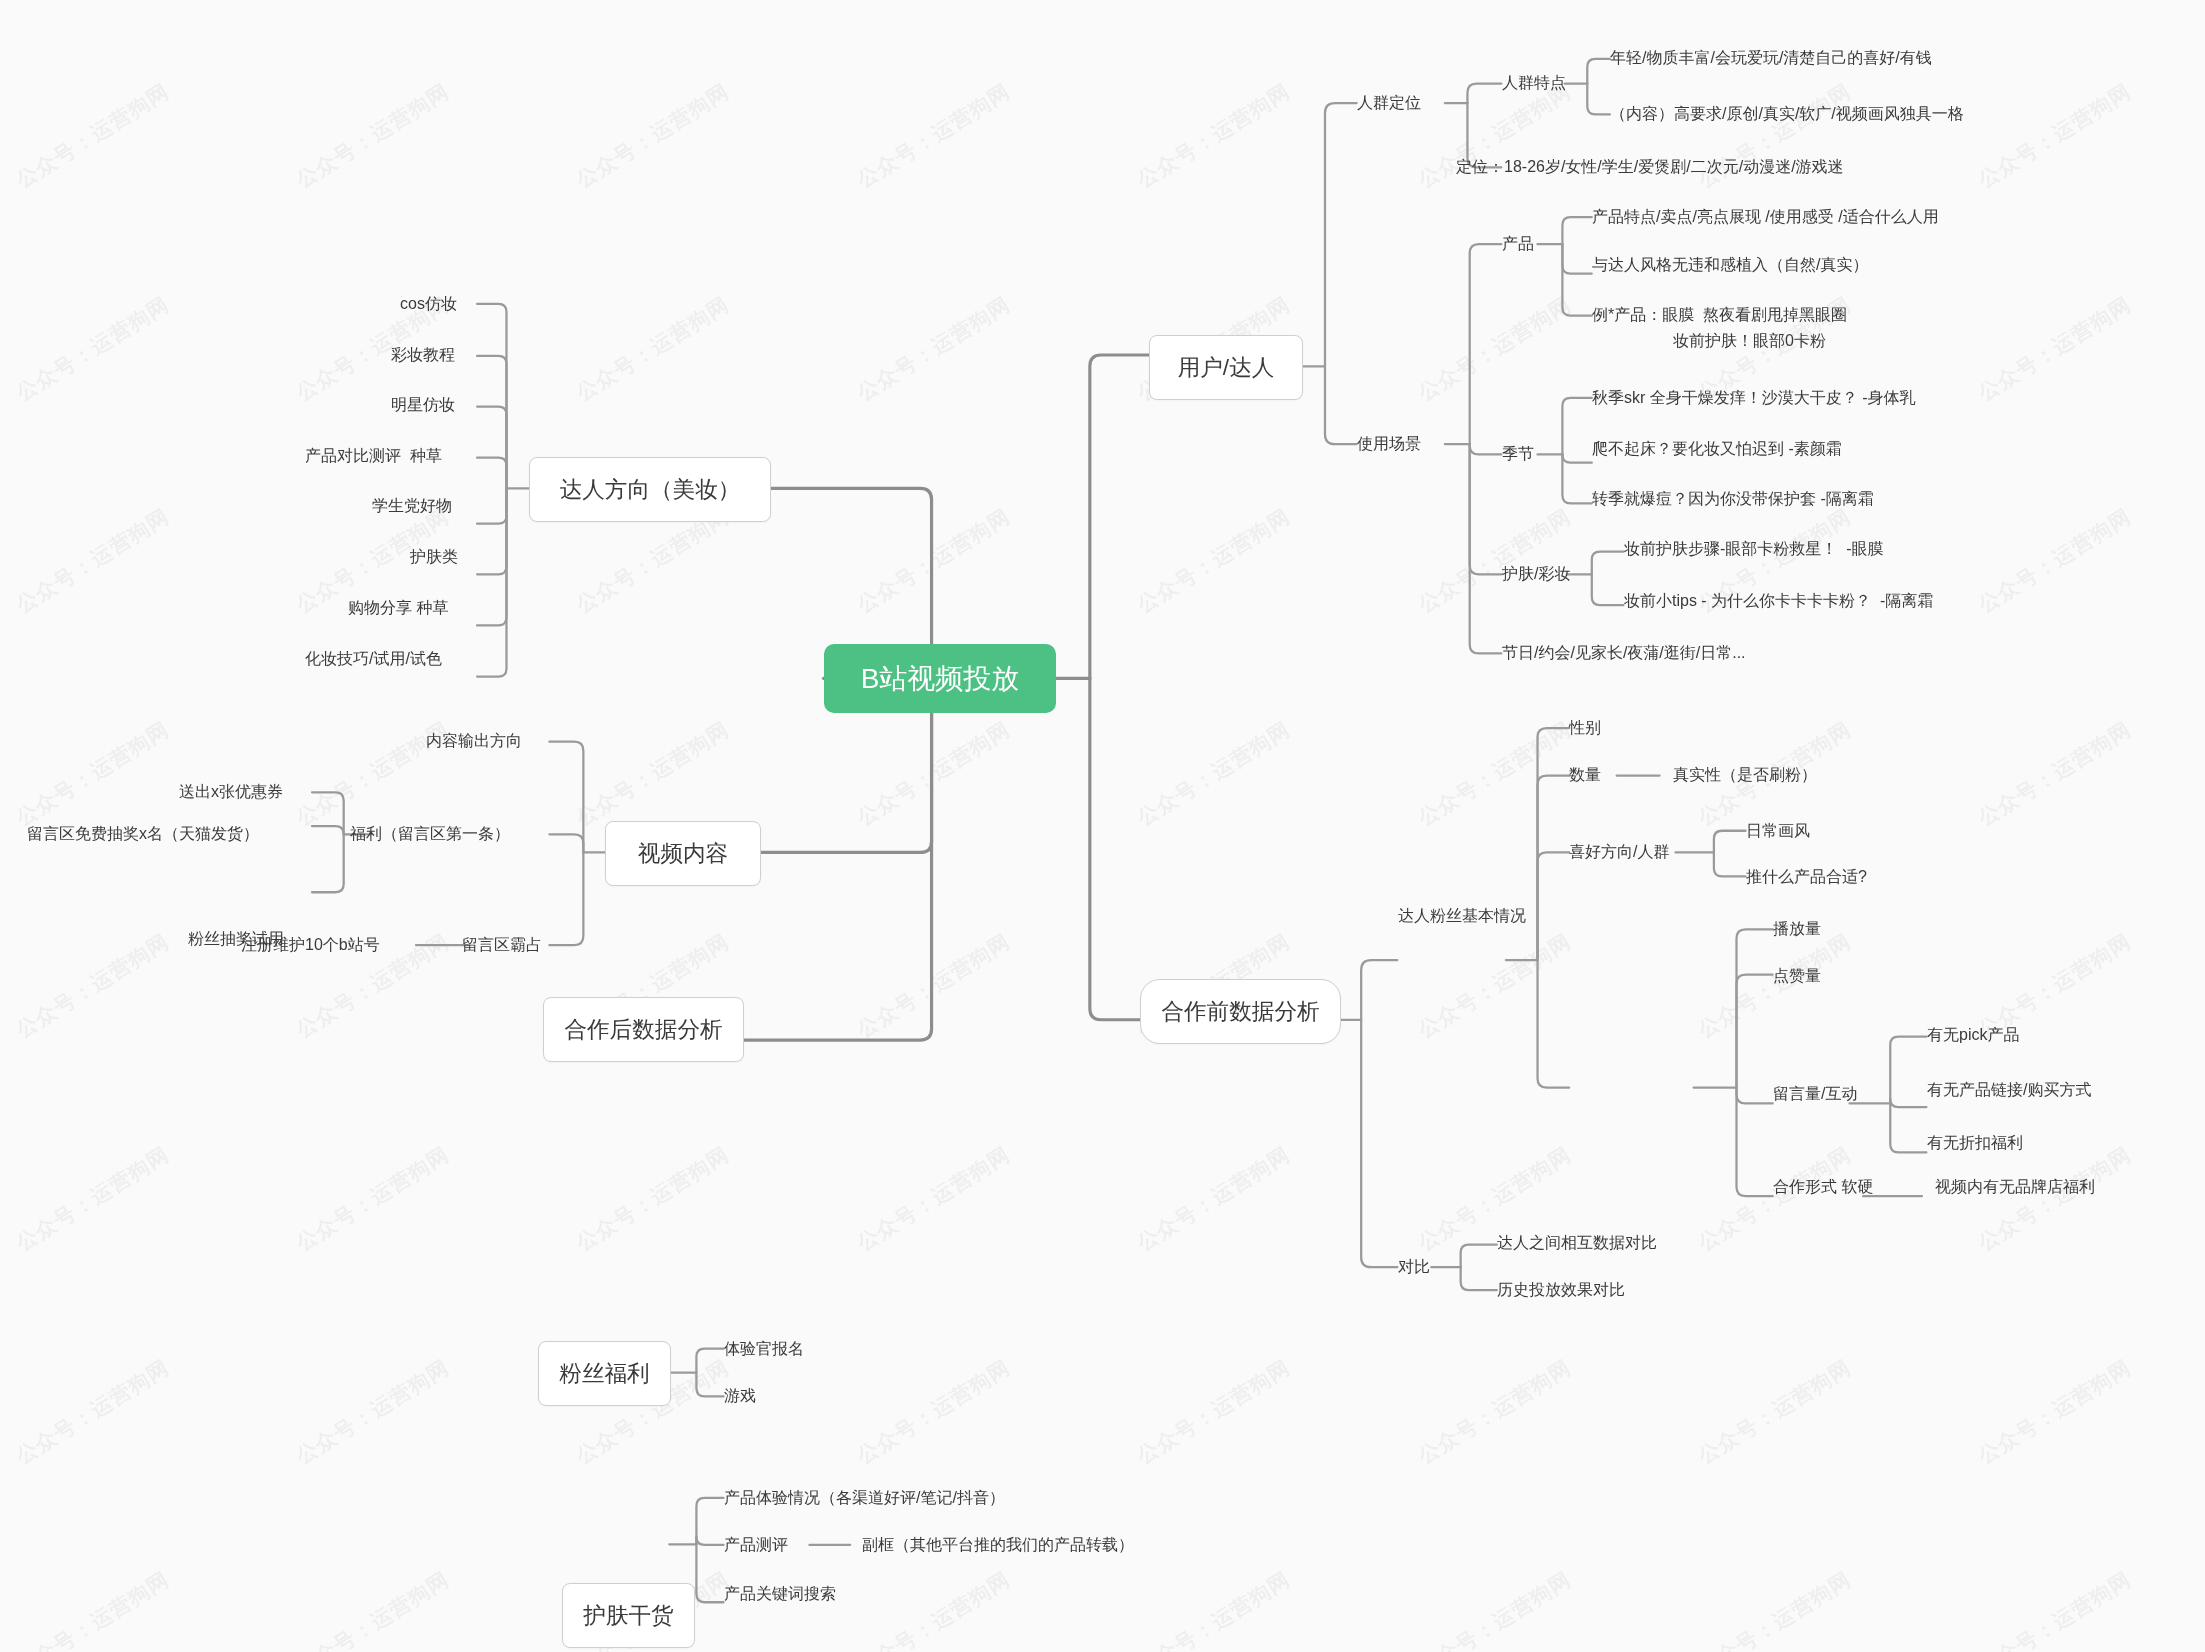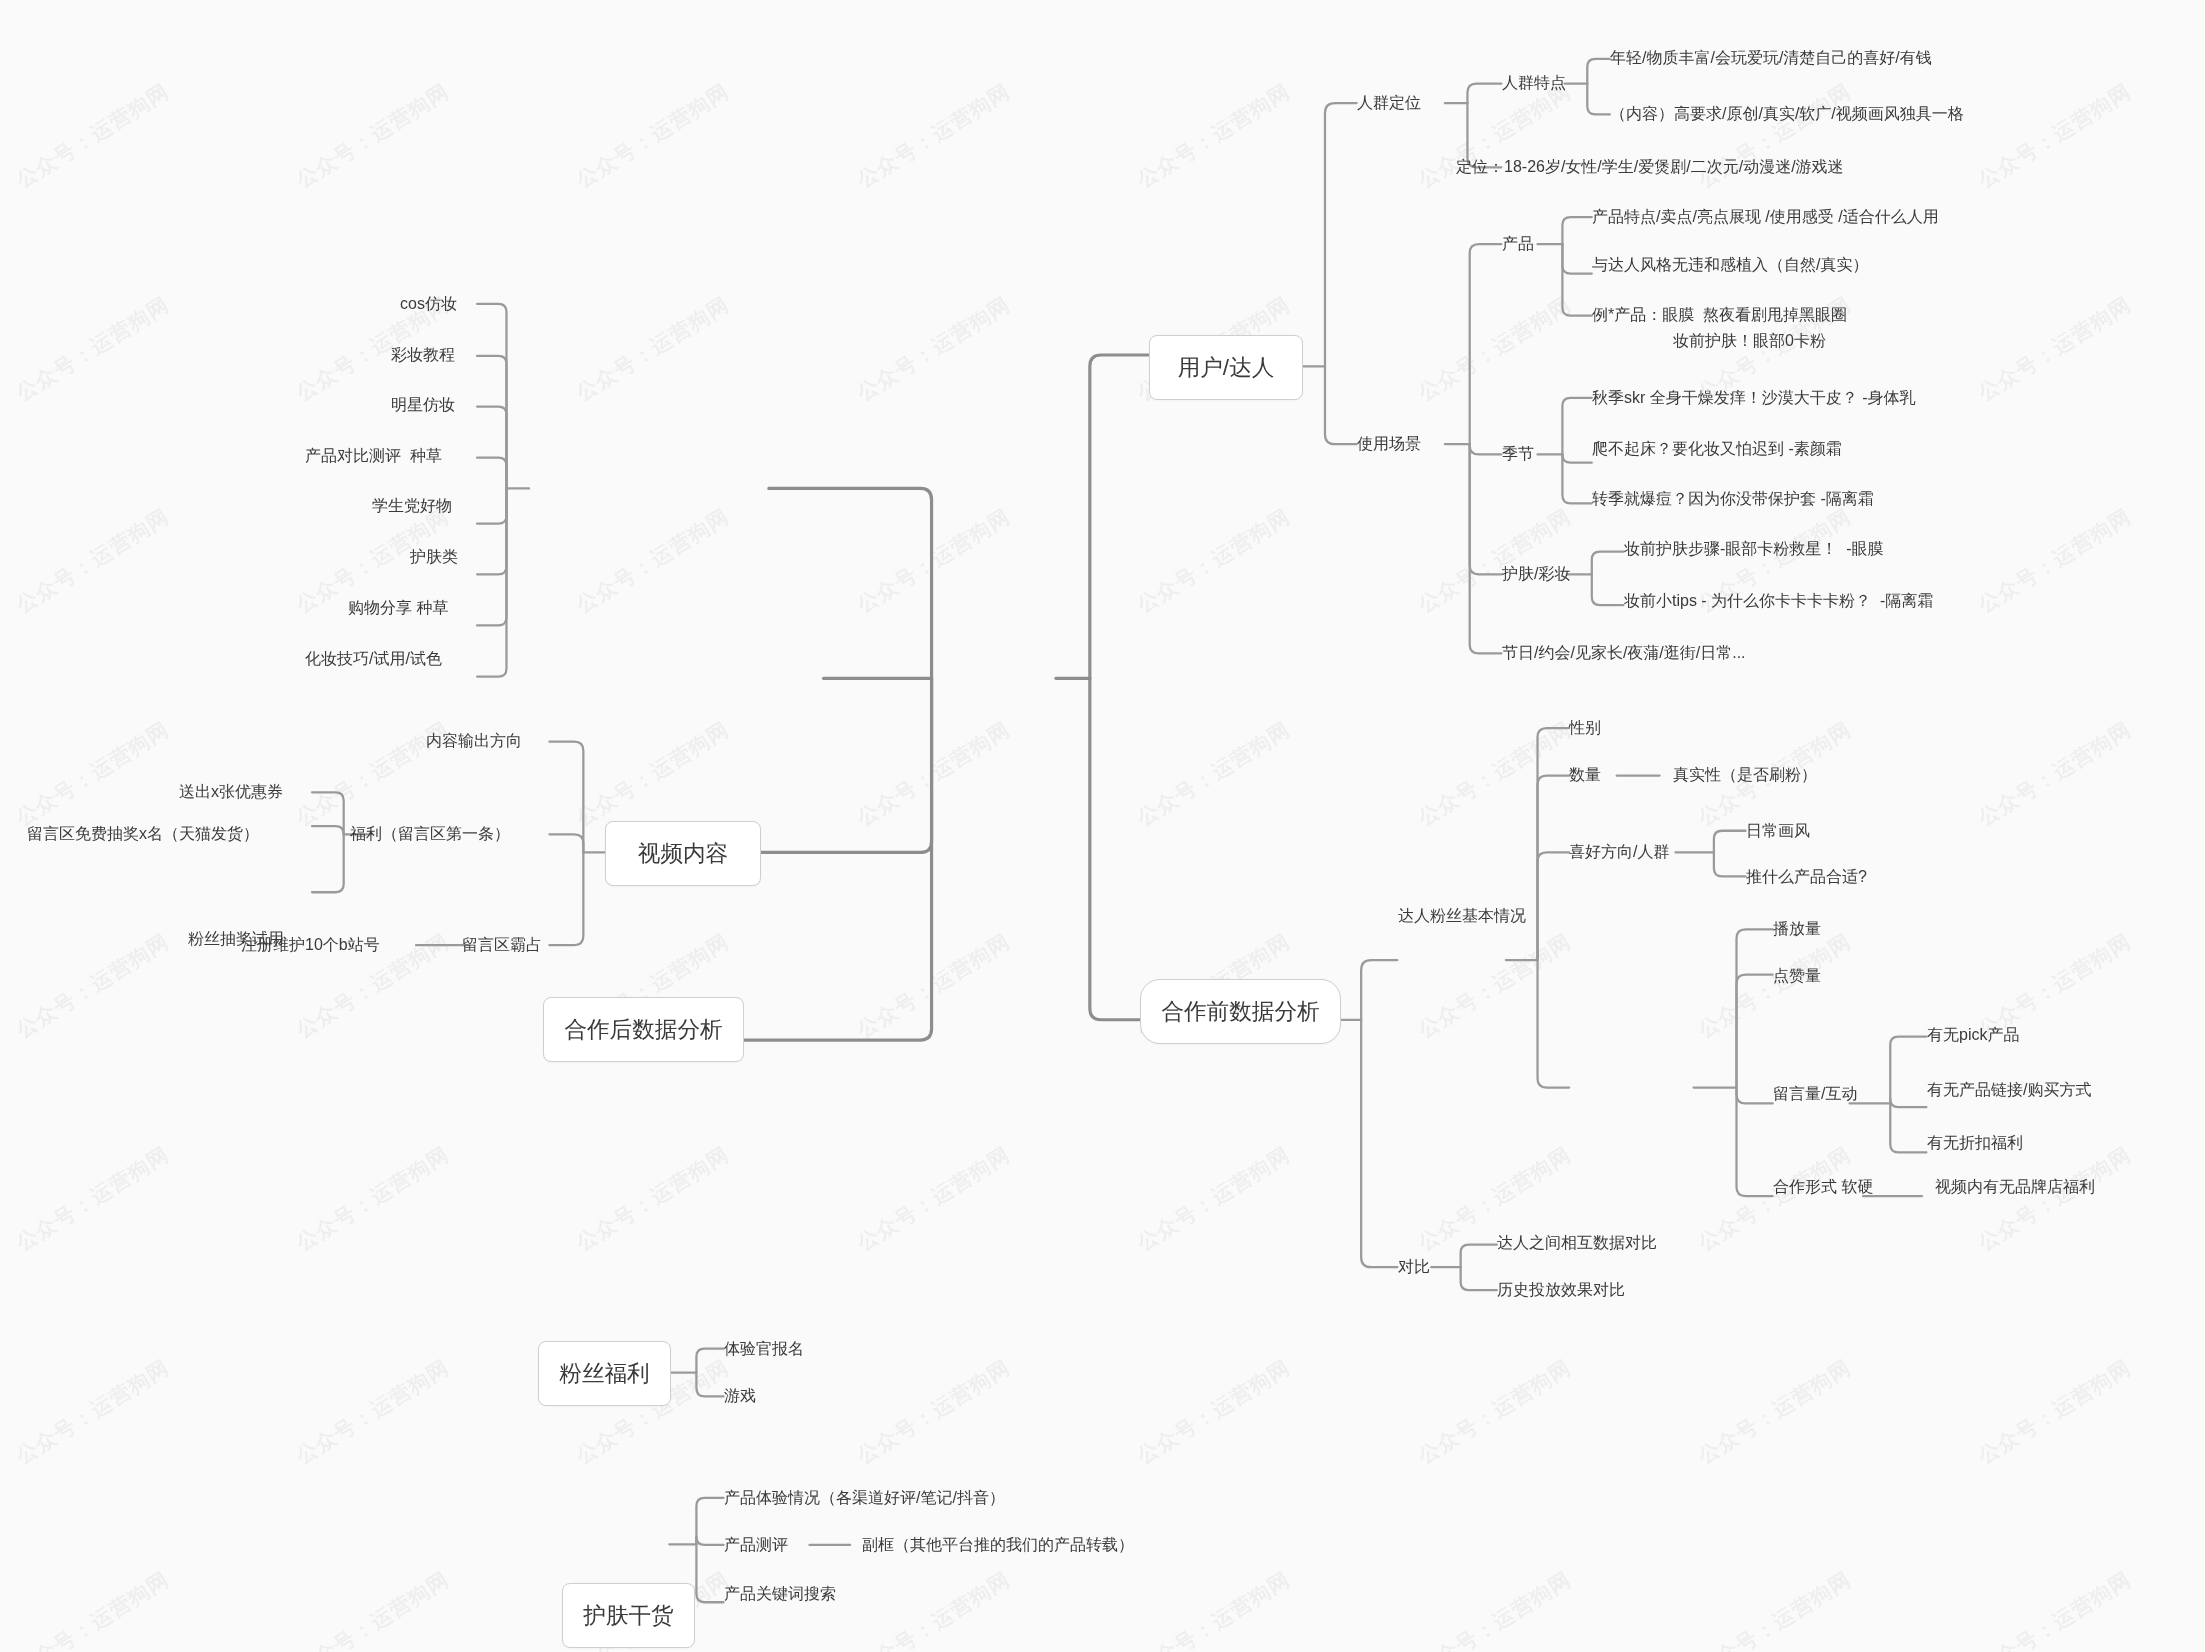--- a/index.html
+++ b/index.html
@@ -203,23 +203,25 @@
     <path d="M1540 3035 V3070 q0 18 18 18 H1600"></path>
 
     <path d="M1480 3415 H1540"></path>
     <path d="M1540 3415 V3330 q0 -18 18 -18 H1600"></path>
     <path d="M1540 3415 V3398 q0 18 18 18 H1600"></path>
     <path d="M1540 3415 V3525 q0 18 18 18 H1600"></path>
 
     <path d="M1790 3416 H1880"></path>
   </svg>
 
+  <div class="box root" style="left:824px;top:644px;width:232px;height:69px;">B站视频投放</div>
 
   <div class="box" style="left:1149px;top:335px;width:152px;height:63px;">用户/达人</div>
 
+  <div class="box" style="left:529px;top:457px;width:240px;height:63px;">达人方向（美妆）</div>
 
   <div class="box" style="left:605px;top:821px;width:154px;height:63px;">视频内容</div>
 
   <div class="box" style="left:543px;top:997px;width:199px;height:63px;">合作后数据分析</div>
 
   <div class="box" style="left:1140px;top:979px;width:199px;height:63px;border-radius:20px;">合作前数据分析</div>
 
   <div class="box" style="left:538px;top:1341px;width:131px;height:63px;">粉丝福利</div>
 
   <div class="box" style="left:538px;top:1583px;width:131px;height:63px;margin-left:24px;">护肤干货</div>

